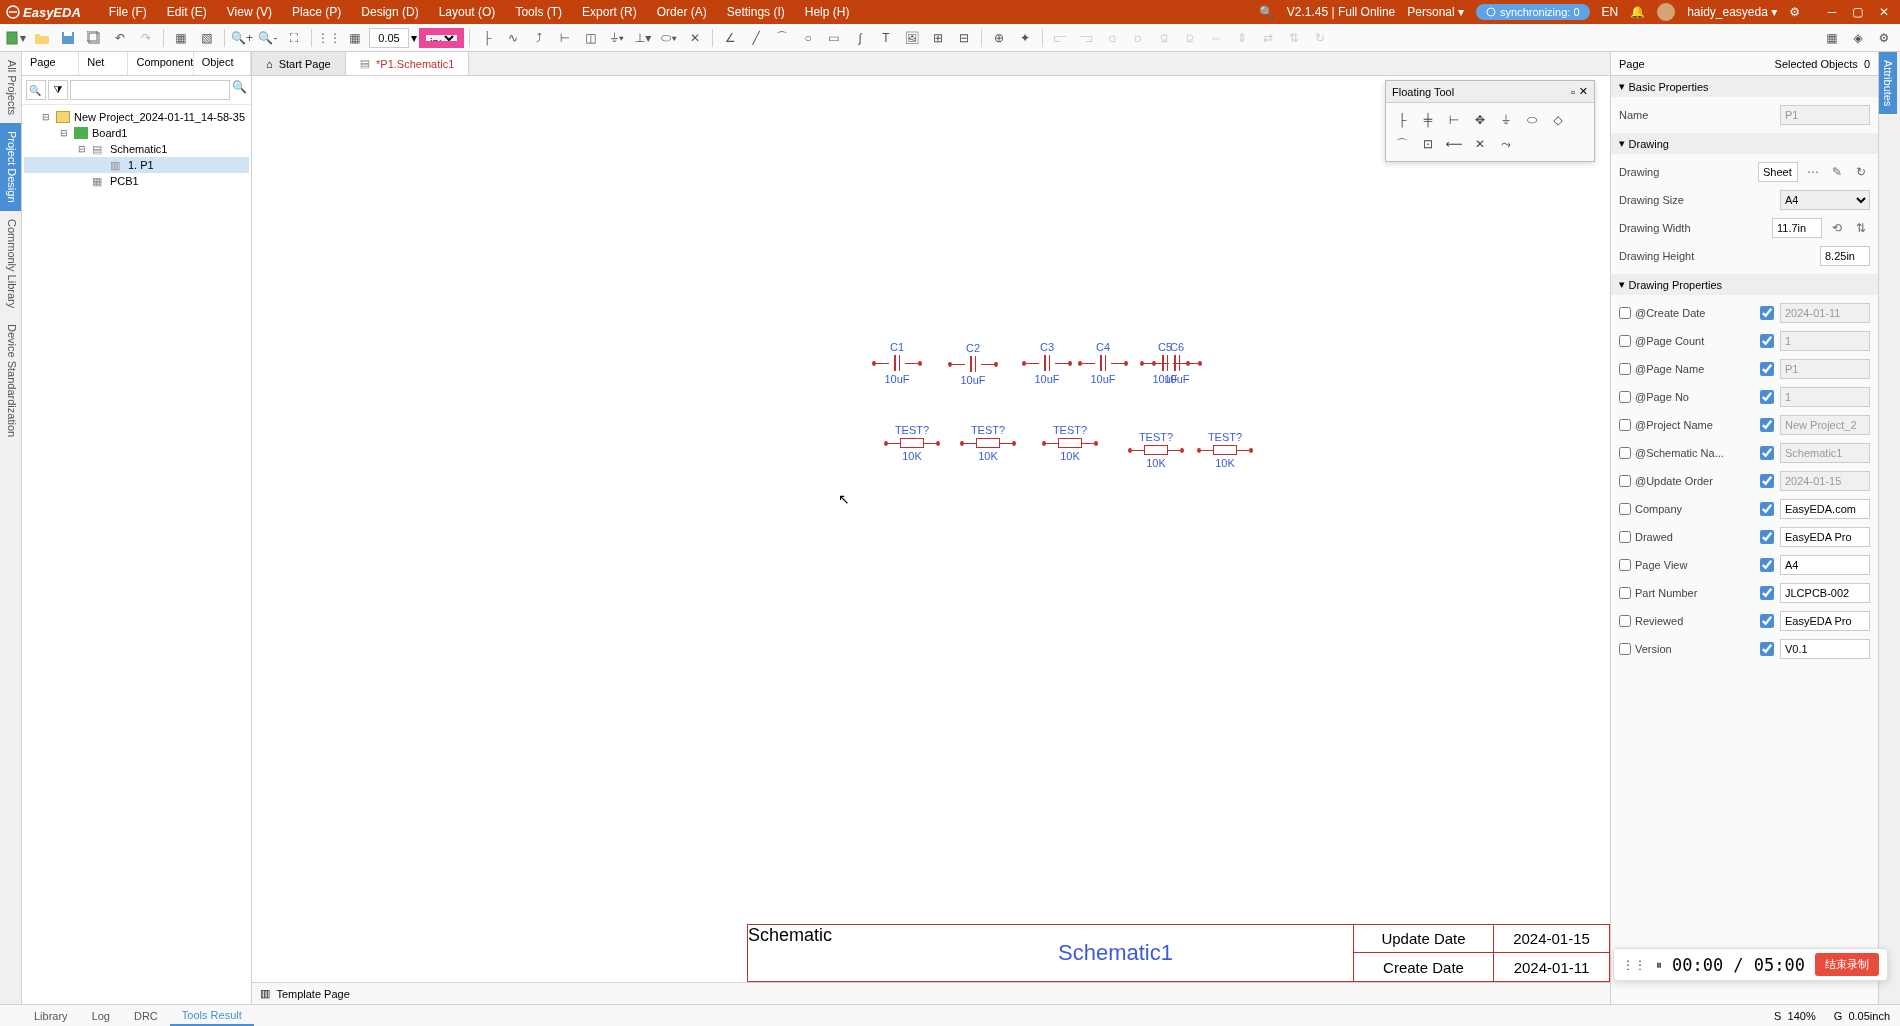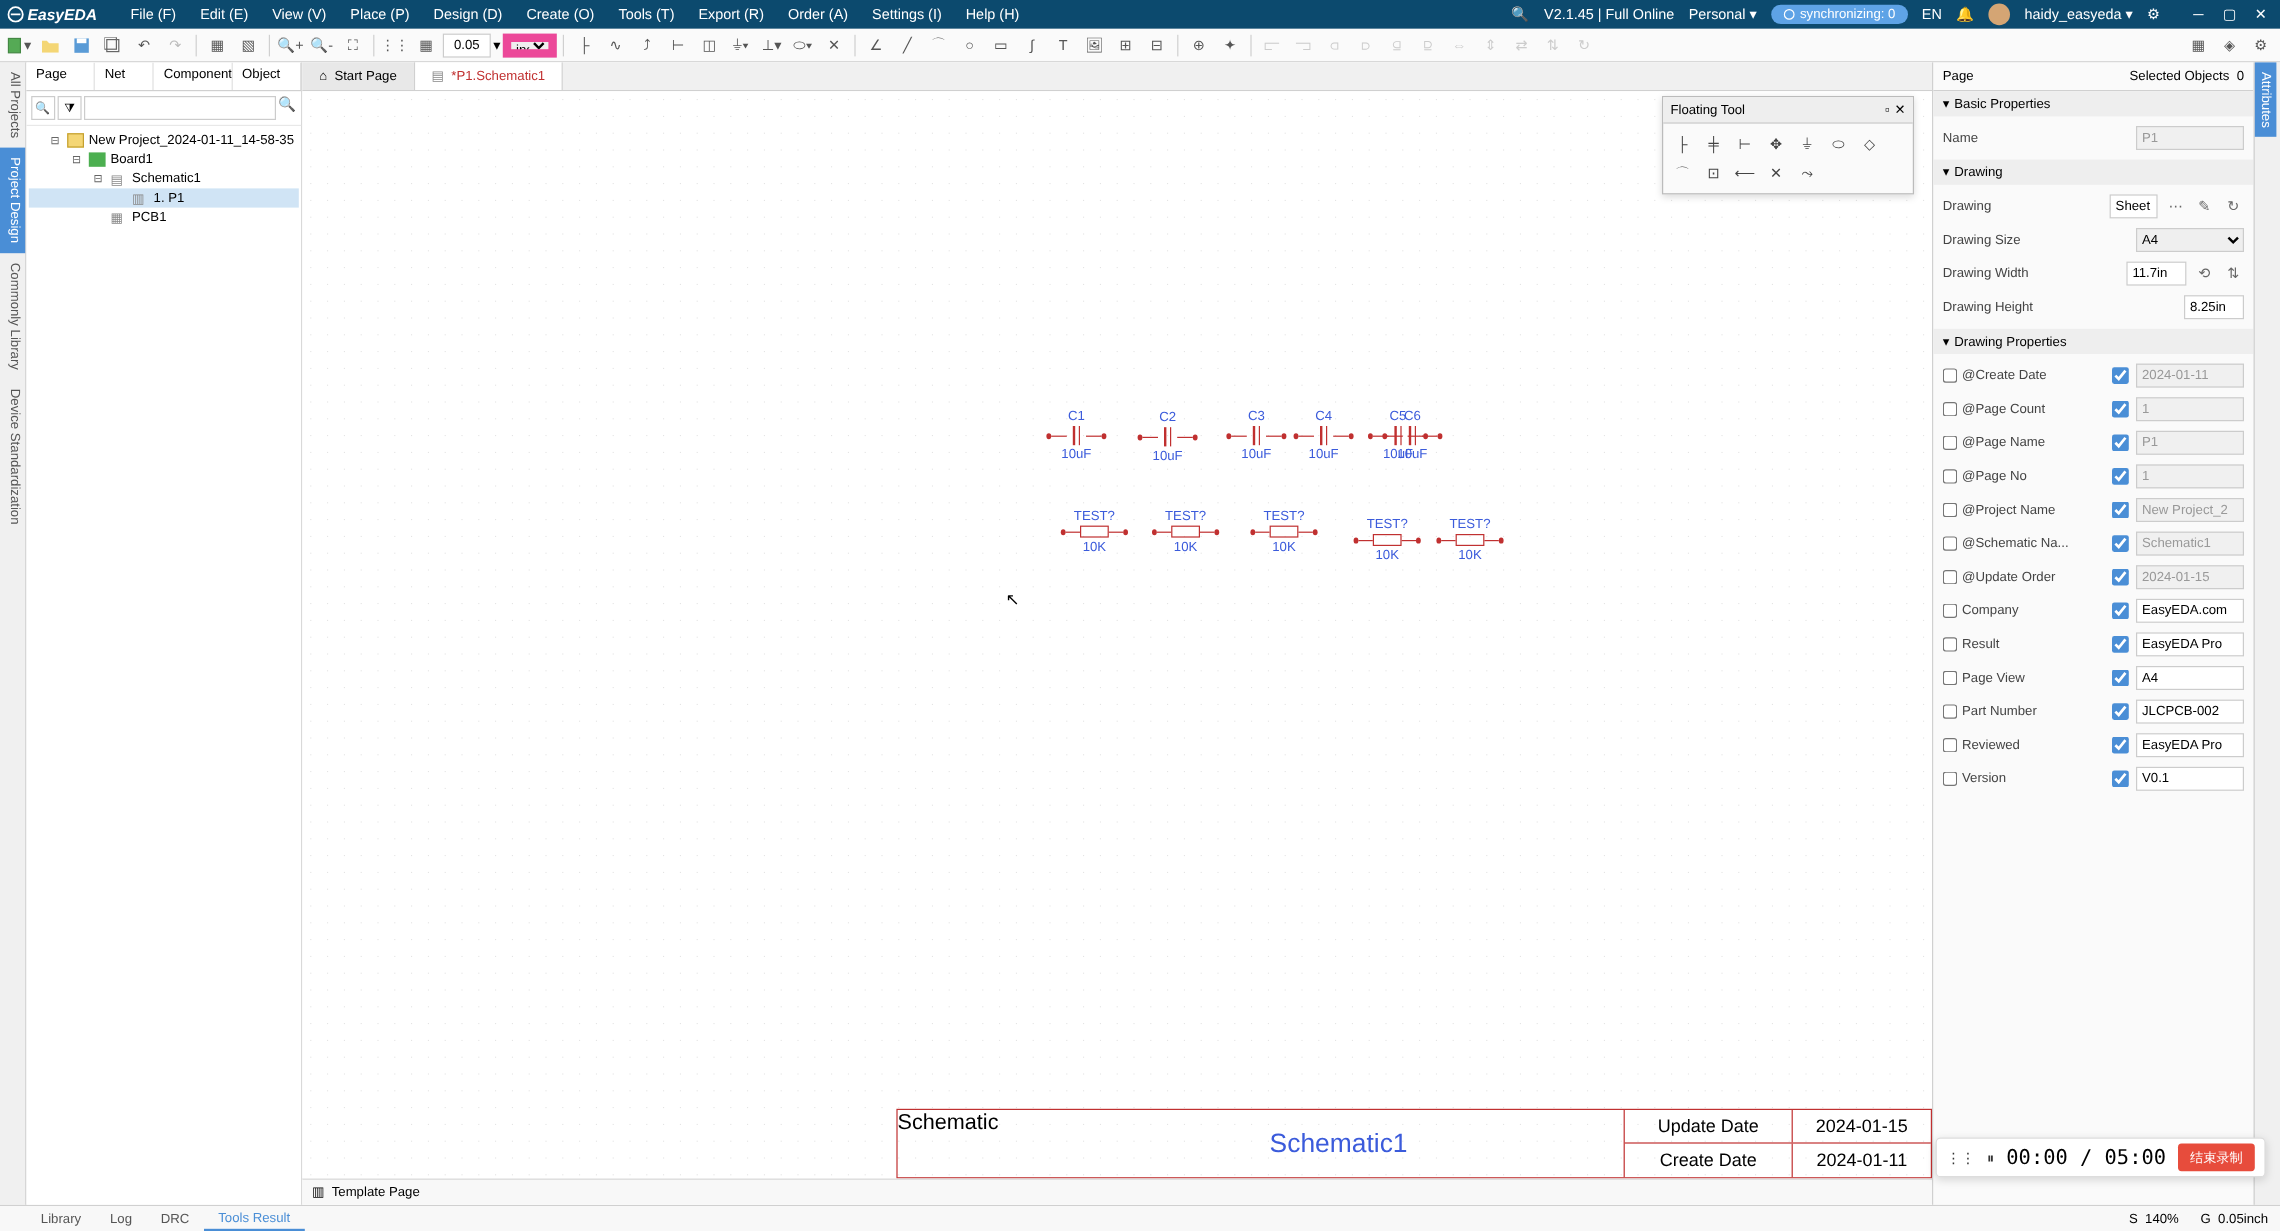--- a/index.html
+++ b/index.html
@@ -1,18 +1,18 @@
 <!DOCTYPE html>
 <html><head>
 <meta charset="utf-8">
 <style>
 * { margin: 0; padding: 0; box-sizing: border-box; font-family: Arial, sans-serif; user-select: none; }
 body { width: 1900px; height: 1026px; overflow: hidden; background: #f0f0f0; font-size: 12px; }
 
-.title-bar { height: 24px; background: #0c4a6e; display: flex; align-items: center; color: #fff; padding: 0 6px; }
+.title-bar { height: 24px; background: #c2410c; display: flex; align-items: center; color: #fff; padding: 0 6px; }
 .logo { font-style: italic; font-weight: bold; font-size: 13px; margin-right: 18px; display: flex; align-items: center; gap: 3px; }
 .menu-item { padding: 0 10px; cursor: pointer; }
 .title-spacer { flex: 1; }
 .title-right { display: flex; align-items: center; gap: 12px; }
 .sync-badge { background: #5ea3e6; border-radius: 10px; padding: 2px 10px; font-size: 11px; display: flex; align-items: center; gap: 4px; }
 .avatar { width: 18px; height: 18px; border-radius: 50%; background: #d4a574; }
 .win-controls { display: flex; gap: 6px; margin-left: 10px; }
 .win-btn { width: 20px; height: 16px; display: flex; align-items: center; justify-content: center; }
 
 .toolbar-row { height: 28px; background: #fafafa; border-bottom: 1px solid #d0d0d0; display: flex; align-items: center; padding: 0 4px; gap: 2px; }
@@ -120,21 +120,21 @@
         <circle cx="7" cy="7" r="6" fill="none" stroke="#fff" stroke-width="1.5"></circle>
         <path d="M3 7 L11 7" stroke="#fff" stroke-width="1.5"></path>
       </svg>
     <span>EasyEDA</span>
   </div>
   <div class="menu-item">File (F)</div>
   <div class="menu-item">Edit (E)</div>
   <div class="menu-item">View (V)</div>
   <div class="menu-item">Place (P)</div>
   <div class="menu-item">Design (D)</div>
-  <div class="menu-item">Create (O)</div>
+  <div class="menu-item">Layout (O)</div>
   <div class="menu-item">Tools (T)</div>
   <div class="menu-item">Export (R)</div>
   <div class="menu-item">Order (A)</div>
   <div class="menu-item">Settings (I)</div>
   <div class="menu-item">Help (H)</div>
   <div class="title-spacer"></div>
   <div class="title-right">
     <span>🔍</span>
     <span>V2.1.45 | Full Online</span>
     <span><span>Personal</span> ▾</span>
@@ -580,21 +580,21 @@
           <div class="prop-label-row">
             <input type="checkbox" class="prop-check-l" style="">
             <span class="prop-label">Company</span>
           </div>
     <input type="checkbox" class="prop-check-r" checked="" style="">
     <input class="prop-input " value="EasyEDA.com" style="">
         </div>
         <div class="prop-row">
           <div class="prop-label-row">
             <input type="checkbox" class="prop-check-l" style="">
-            <span class="prop-label">Result</span>
+            <span class="prop-label">Drawed</span>
           </div>
     <input type="checkbox" class="prop-check-r" checked="" style="">
     <input class="prop-input " value="EasyEDA Pro" style="">
         </div>
         <div class="prop-row">
           <div class="prop-label-row">
             <input type="checkbox" class="prop-check-l" style="">
             <span class="prop-label">Page View</span>
           </div>
     <input type="checkbox" class="prop-check-r" checked="" style="">

